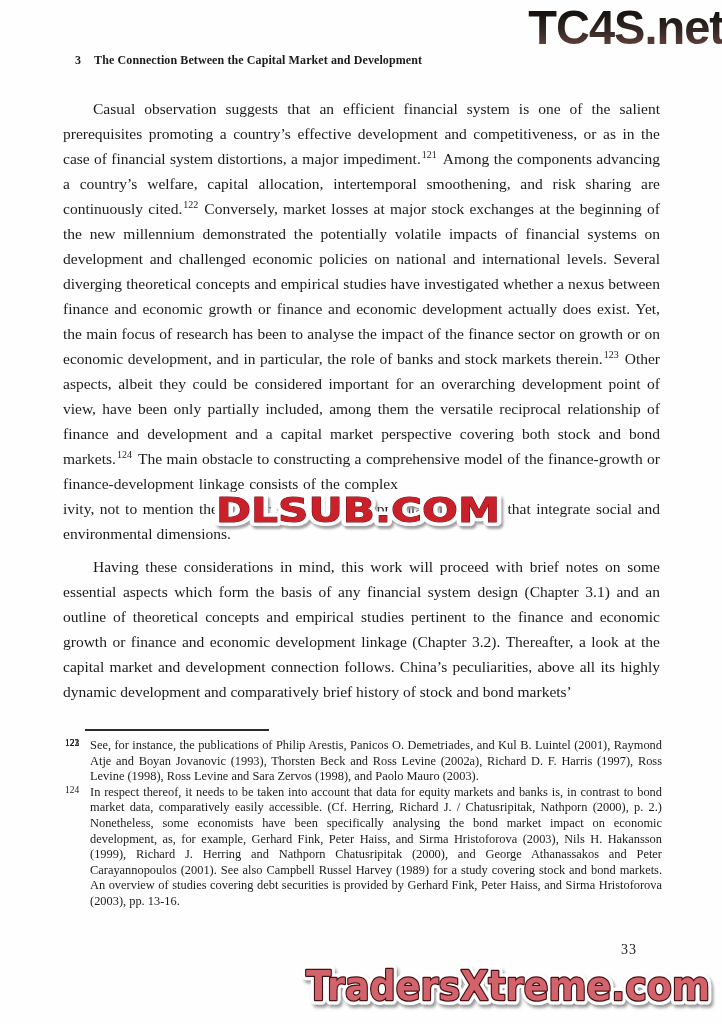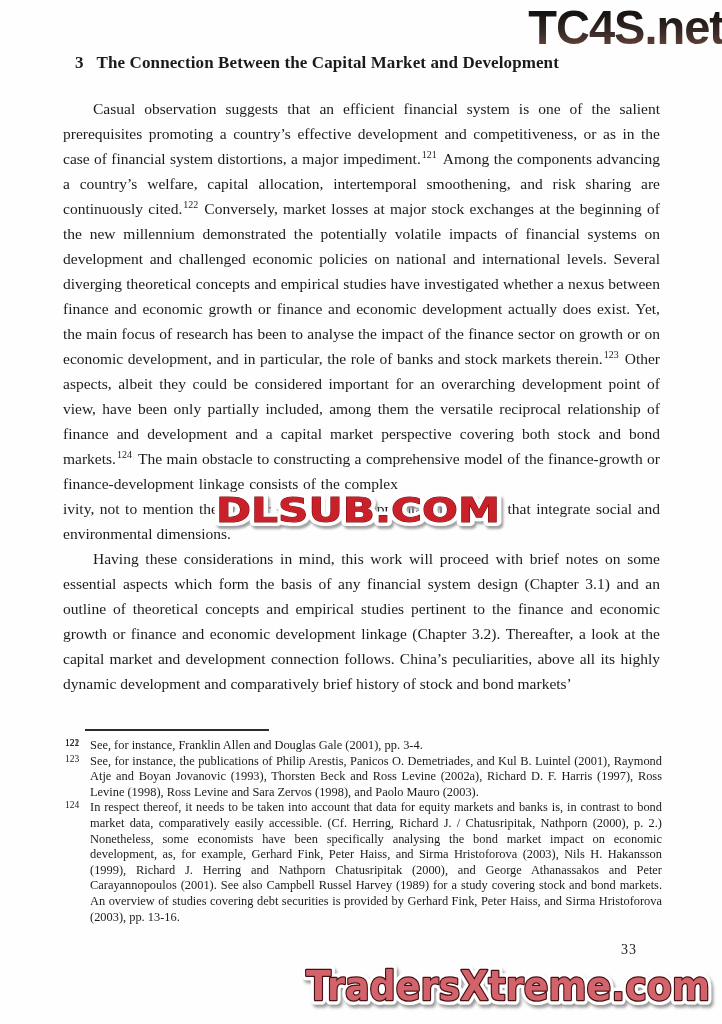--- a/index.html
+++ b/index.html
@@ -23,33 +23,33 @@
     color: transparent;
     transform: scaleY(1.02);
     white-space: nowrap;
   }
   .wm-mid-svg { position: absolute; left: 206px; top: 486px; }
   .wm-bot-svg { position: absolute; left: 298px; top: 954px; }
 
   
   .heading {
     position: absolute; left: 75px; top: 53px;
-    font-weight: 700; font-size: 17px;
+    font-weight: 700; font-size: 12px;
     white-space: nowrap; letter-spacing: 0.1px;
   }
   .heading .h-num { margin-right: 13px; }
 
   
   .body-text {
     position: absolute; left: 63px; top: 96px; width: 597px;
     font-size: 15.5px; line-height: 25px;
     text-align: justify;
   }
   .body-text p { margin: 0; text-indent: 30px; }
-  .body-text p + p { margin-top: 0; }
+  .body-text p + p { margin-top: 8px; }
   sup.fn-ref {
     font-size: 10px; line-height: 0;
     margin-left: 1px; margin-right: 6px;
   }
   .wm-gap { display: inline-block; width: 262px; height: 10px; }
 
   
   .fn-rule {
     position: absolute; left: 85px; top: 729px; width: 184px;
     border-top: 2px solid #2b2b2b; height: 0;
@@ -95,21 +95,20 @@
   <text x="152" y="36" text-anchor="middle" font-family="DejaVu Sans, sans-serif" font-weight="900" font-size="33" textLength="284" lengthAdjust="spacingAndGlyphs" stroke="#7e0f16" stroke-width="1" paint-order="stroke" stroke-linejoin="round" fill="#c9202a">DLSUB.COM</text>
 </svg>
 
 <div class="fn-rule"></div>
 <div class="footnotes">
   <div class="footnote">
     <span class="fn-num">121</span>
   </div>
   <div class="footnote">
     <span class="fn-num">122</span>
-    <span>See, for instance, Franklin Allen and Douglas Gale (2001), pp. 3-4.</span>
   </div>
   <div class="footnote">
     <span class="fn-num">123</span>
     <span>See, for instance, the publications of Philip Arestis, Panicos O. Demetriades, and Kul B. Luintel (2001), Raymond Atje and Boyan Jovanovic (1993), Thorsten Beck and Ross Levine (2002a), Richard D. F. Harris (1997), Ross Levine (1998), Ross Levine and Sara Zervos (1998), and Paolo Mauro (2003).</span>
   </div>
   <div class="footnote">
     <span class="fn-num">124</span>
     <span>In respect thereof, it needs to be taken into account that data for equity markets and banks is, in contrast to bond market data, comparatively easily accessible.  (Cf. Herring, Richard J. / Chatusripitak, Nathporn (2000), p. 2.)  Nonetheless, some economists have been specifically analysing the bond market impact on economic development, as, for example, Gerhard Fink, Peter Haiss, and Sirma Hristoforova (2003), Nils H. Hakansson (1999), Richard J. Herring and Nathporn Chatusripitak (2000), and George Athanassakos and Peter Carayannopoulos (2001).  See also Campbell Russel Harvey (1989) for a study covering stock and bond markets.  An overview of studies covering debt securities is provided by Gerhard Fink, Peter Haiss, and Sirma Hristoforova (2003), pp. 13-16.</span>
   </div>
 </div>

